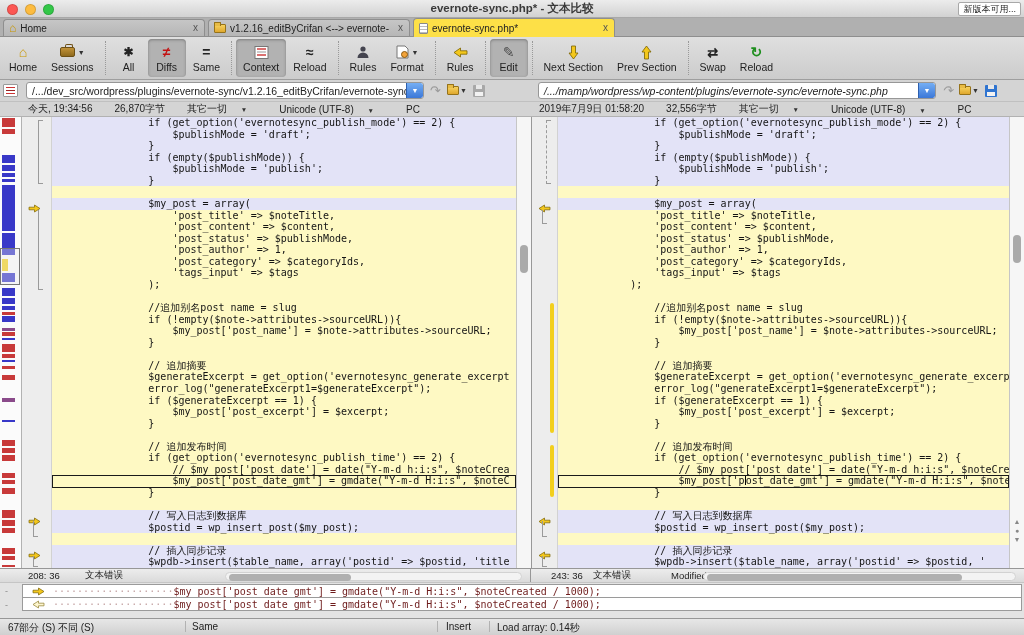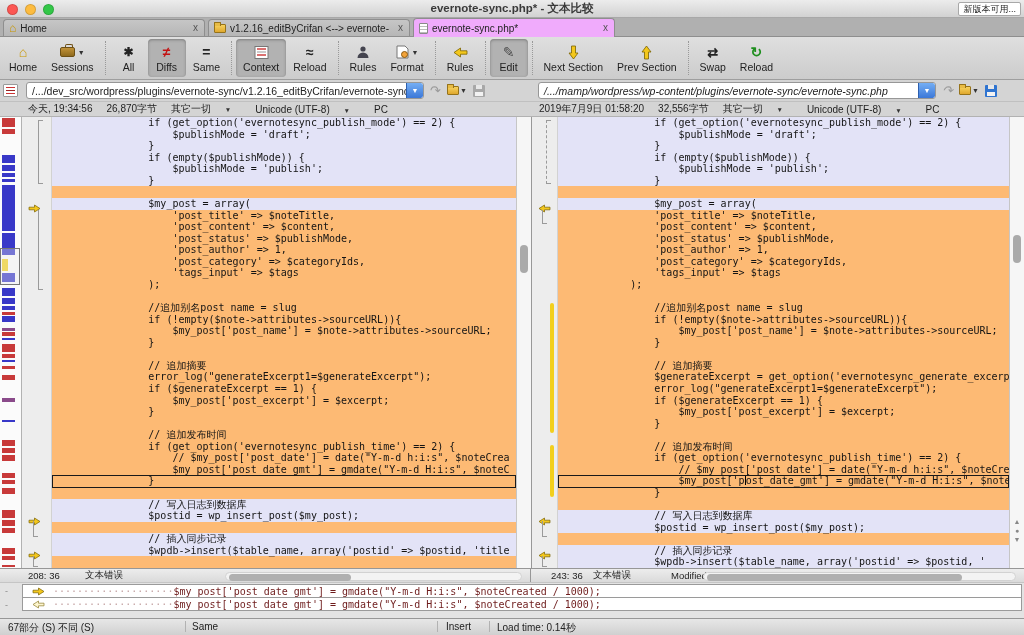--- a/index.html
+++ b/index.html
@@ -9,21 +9,21 @@
   
   .titlebar { height:18px; background:linear-gradient(#ececec,#d2d2d2); border-bottom:1px solid #a8a8a8; position:relative; display:flex; align-items:center; }
   .lights { position:absolute; left:7px; top:4px; display:flex; gap:7px; }
   .light { width:11px; height:11px; border-radius:50%; border:1px solid rgba(0,0,0,.15); }
   .title { flex:1; text-align:center; font-size:11.5px; font-weight:bold; color:#3a3a3a; }
   .update-btn { position:absolute; right:3px; top:2px; height:14px; background:#fff; border:1px solid #a8a8a8; border-radius:2px; font-size:9px; padding:0 4px; line-height:12px; color:#222; }
 
   
   .tabbar { height:19px; background:#b0b0b0; display:flex; align-items:flex-end; padding-left:3px; border-bottom:1px solid #8e8e8e; }
   .tab { width:202px; height:17px; background:linear-gradient(#c6c6c6,#b6b6b6); border:1px solid #8e8e8e; border-bottom:none; border-radius:4px 4px 0 0; display:flex; align-items:center; gap:4px; font-size:10px; padding:0 5px; margin-right:3px; color:#222; position:relative; }
-  .tab.active { background:#f0abfc; height:19px; margin-bottom:-1px; }
+  .tab.active { background:#fde047; height:19px; margin-bottom:-1px; }
   .tab .lbl { flex:1; white-space:nowrap; overflow:hidden; }
   .tab .close { color:#555; font-size:10px; line-height:10px; padding:0 1px; }
   .mini-home { color:#c99700; font-size:12px; line-height:10px; font-weight:bold; }
   .mini-folder { width:12px; height:9px; background:linear-gradient(#f7d25e,#dfa82e); border:1px solid #96731a; border-radius:1px; position:relative; flex:0 0 auto; }
   .mini-folder:before { content:""; position:absolute; left:-1px; top:-3px; width:5px; height:3px; background:#e8bc45; border:1px solid #96731a; border-bottom:none; border-radius:1px 1px 0 0; }
   .mini-doc { width:9px; height:11px; background:#fff; border:1px solid #8a8a8a; border-radius:1px; flex:0 0 auto;
               background-image:linear-gradient(#bbb 1px, transparent 1px); background-size:100% 3px; background-position:0 2px; }
 
   
   .toolbar { height:43px; background:linear-gradient(#dfdfdf,#cccccc); border-bottom:1px solid #9e9e9e; display:flex; align-items:center; padding:0 2px; }
@@ -50,36 +50,36 @@
   .listicon { width:15px; height:13px; background:#fff; border:1px solid #9a9a9a; border-radius:1px; padding:2px 2px; display:flex; flex-direction:column; justify-content:space-between; }
   .listicon i { display:block; height:1px; background:#c33; }
   .listicon i:nth-child(2) { background:#922; }
   .floppy { width:12px; height:12px; border-radius:1px; position:relative; }
   .floppy.gray { background:#a8a8a8; } .floppy.blue { background:#2f74d0; }
   .floppy:before { content:""; position:absolute; left:3px; top:0; width:6px; height:4px; background:#e8e8e8; }
   .floppy:after { content:""; position:absolute; left:2px; bottom:1px; width:8px; height:4px; background:#f2f2f2; }
 
   
   .inforow { height:15px; display:flex; font-size:10px; color:#1e1e1e; background:#d4d4d4; border-bottom:1px solid #b2b2b2; align-items:center; }
-  .ihalf { display:flex; align-items:center; gap:4px; }
+  .ihalf { display:flex; align-items:center; gap:12px; }
   .ihalf.l { width:531px; padding-left:28px; }
   .ihalf.r { flex:1; padding-left:8px;text-align:right; }
   .ihalf span { margin-right:10px; white-space:nowrap; }
   .dropdown-lbl { cursor:default; }
   .dropdown-lbl .dd { font-size:6.5px; }
 
   
   .main { height:451px; display:flex; background:#fff; position:relative; }
   .map { width:22px; background:#fbfbfb; border-right:1px solid #b2b2b2; position:relative; }
   .mm { position:absolute; left:2px; width:13px; }
   .map-view { position:absolute; left:0; width:20px; border:1px solid #777; background:rgba(235,235,235,.35); z-index:3; }
   .gutter { position:relative; background:#ededed; }
   .gutter.gl { width:30px; border-right:1px solid #d2d2d2; }
   .gutter.gr { width:27px; border-left:1px solid #989898; border-right:1px solid #d2d2d2; }
-  .code { position:relative; overflow:hidden; background:#fdba74; font-family:"DejaVu Sans Mono","Liberation Mono",monospace; font-size:10px; }
+  .code { position:relative; overflow:hidden; background:#fef9c3; font-family:"DejaVu Sans Mono","Liberation Mono",monospace; font-size:10px; }
   .code.cwl { width:464px; } .code.cwr { width:451px; }
   .cl { height:11.5641px; line-height:11.6px; white-space:pre; color:#141414; }
   .cl.minor { background:#e3e3f7; }
   .curline { position:absolute; left:0; right:0; height:12.6px; border:1px solid #1a1a1a; pointer-events:none; }
   .garrow { position:absolute; left:6px; }
   .brk { position:absolute; border-left:1px solid #9a9a9a; }
   .brk.dash { border-left-style:dashed; }
   .brk.foot { border-bottom:1px solid #9a9a9a; width:5px; }
   .brk.head { border-top:1px solid #9a9a9a; width:5px; }
   .editbar { position:absolute; width:4px; border-radius:2px; background:#f2cf1d; }
@@ -373,20 +373,21 @@
       <div class="cl">                    'post_category' =&gt; $categoryIds,</div>
       <div class="cl">                    'tags_input' =&gt; $tags</div>
       <div class="cl">                );</div>
       <div class="cl"></div>
       <div class="cl">                //追加别名post name = slug</div>
       <div class="cl">                if (!empty($note-&gt;attributes-&gt;sourceURL)){</div>
       <div class="cl">                    $my_post['post_name'] = $note-&gt;attributes-&gt;sourceURL;</div>
       <div class="cl">                }</div>
       <div class="cl"></div>
       <div class="cl">                // 追加摘要</div>
+      <div class="cl">                $generateExcerpt = get_option('evernotesync_generate_excerpt</div>
       <div class="cl">                error_log("generateExcerpt1=$generateExcerpt");</div>
       <div class="cl">                if ($generateExcerpt == 1) {</div>
       <div class="cl">                    $my_post['post_excerpt'] = $excerpt;</div>
       <div class="cl">                }</div>
       <div class="cl"></div>
       <div class="cl">                // 追加发布时间</div>
       <div class="cl">                if (get_option('evernotesync_publish_time') == 2) {</div>
       <div class="cl">                    // $my_post['post_date'] = date("Y-m-d h:i:s", $noteCrea</div>
       <div class="cl">                    $my_post['post_date_gmt'] = gmdate("Y-m-d H:i:s", $noteC</div>
       <div class="curline" style="top: 357.987px;"></div>
@@ -506,14 +507,14 @@
   </div>
 </div>
 
 <div class="statusbar">
   <span class="sitem" style="left:8px">67部分 (S) 不同 (S)</span>
   <span class="ssep" style="left:185px"></span>
   <span class="sitem" style="left:192px">Same</span>
   <span class="ssep" style="left:437px"></span>
   <span class="sitem" style="left:446px">Insert</span>
   <span class="ssep" style="left:489px"></span>
-  <span class="sitem" style="left:497px">Load time: 0.14秒</span>
+  <span class="sitem" style="left:497px">Load array: 0.14秒</span>
 </div>
 
 </body></html>

